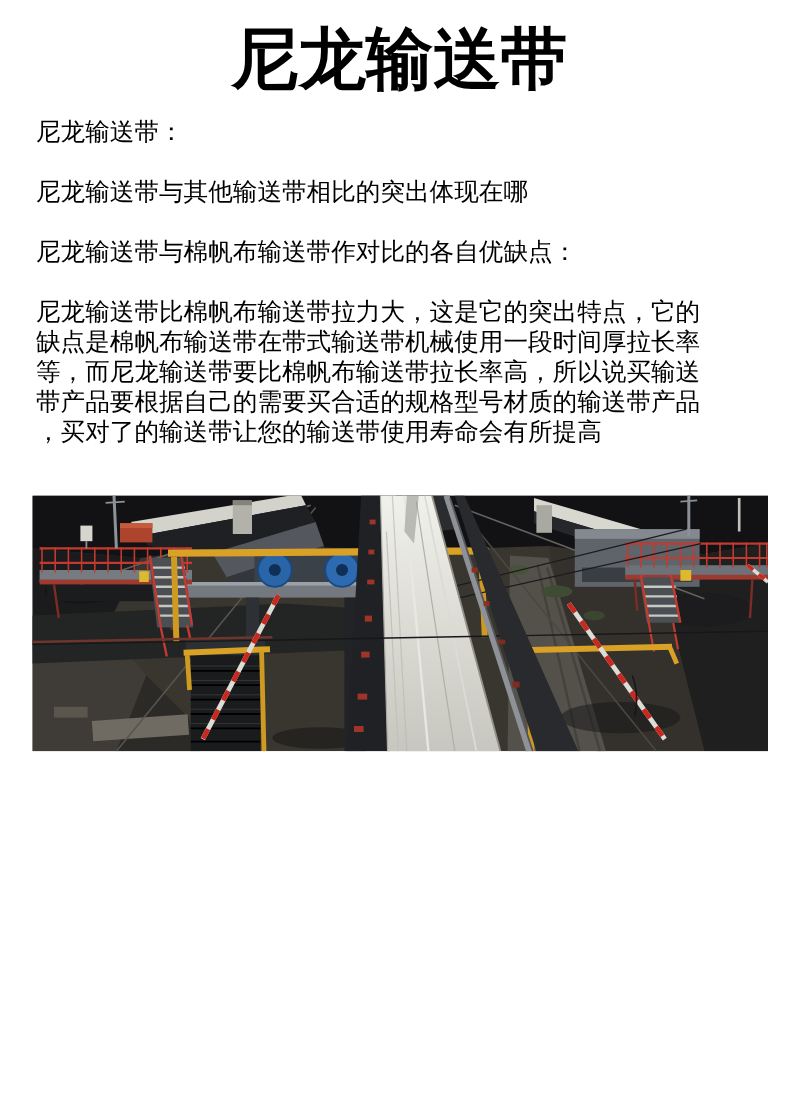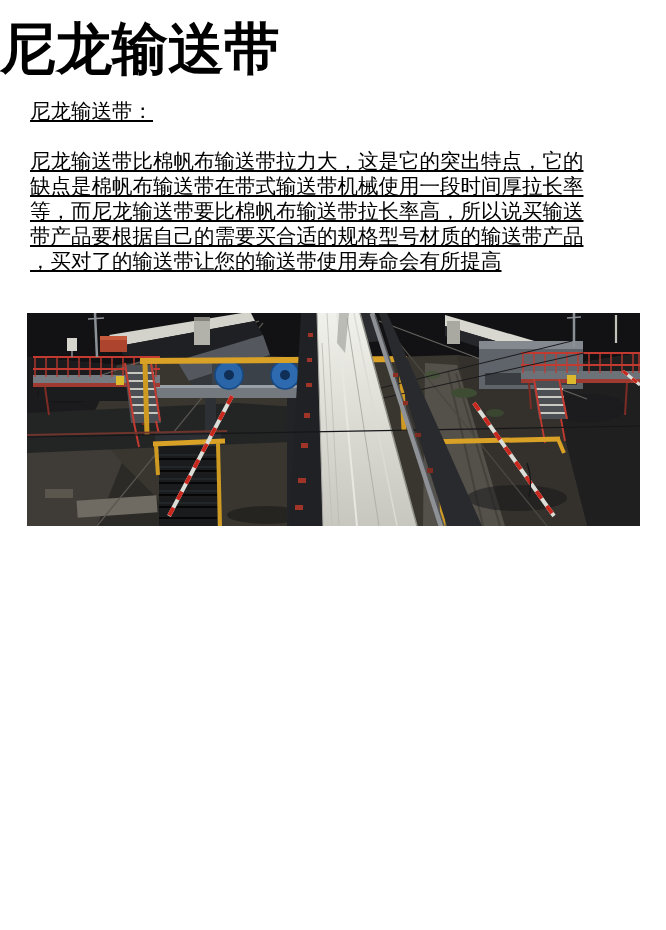--- a/index.html
+++ b/index.html
@@ -4,41 +4,43 @@
 <style>
   html, body { margin: 0; padding: 0; background: #ffffff; }
   body {
     width: 666px; height: 930px; overflow: hidden;
     font-family: "Liberation Sans", "DejaVu Sans", sans-serif;
     color: #000;
   }
   h1.page-title {
     margin: 18px 0 0 0;
     font-size: 56px; line-height: 62px; font-weight: 700;
-    text-align: left; letter-spacing: 0px;
+    text-align: center; letter-spacing: 0px;
   }
   .content {
     width: 560px; margin: 0 0 0 30px;
     font-size: 20.5px; line-height: 25px;
-    word-break: break-all; line-break: anywhere; text-decoration: underline;
+    word-break: break-all; line-break: anywhere;
   }
   .content p { margin: 25px 0 0 0; }
   .content p:first-child { margin-top: 18px; }
   figure.photo { margin: 40px 0 0 27px; padding: 0; width: 613px; height: 213px; }
   figure.photo svg { display: block; }
 </style>
 </head>
 <body>
 
 <div class="page">
 
   <h1 class="page-title">尼龙输送带</h1>
 
   <div class="content">
     <p>尼龙输送带：</p>
+    <p>尼龙输送带与其他输送带相比的突出体现在哪</p>
+    <p>尼龙输送带与棉帆布输送带作对比的各自优缺点：</p>
     <p>尼龙输送带比棉帆布输送带拉力大，这是它的突出特点，它的缺点是棉帆布输送带在带式输送带机械使用一段时间厚拉长率等，而尼龙输送带要比棉帆布输送带拉长率高，所以说买输送带产品要根据自己的需要买合适的规格型号材质的输送带产品，买对了的输送带让您的输送带使用寿命会有所提高</p>
   </div>
 
   <figure class="photo">
     <svg width="613" height="213" viewBox="0 0 613 213" role="img" aria-label="煤场带式输送机现场照片：中间为浅色输送带，两侧有红色护栏平台、蓝色卷盘、黄色门架和红白相间警示杆">
       <defs>
         <linearGradient id="beltGrad" x1="0" y1="0" x2="0" y2="1">
           <stop offset="0" stop-color="#f1f1eb"></stop>
           <stop offset="0.5" stop-color="#dcdcd5"></stop>
           <stop offset="1" stop-color="#c7c7c0"></stop>

